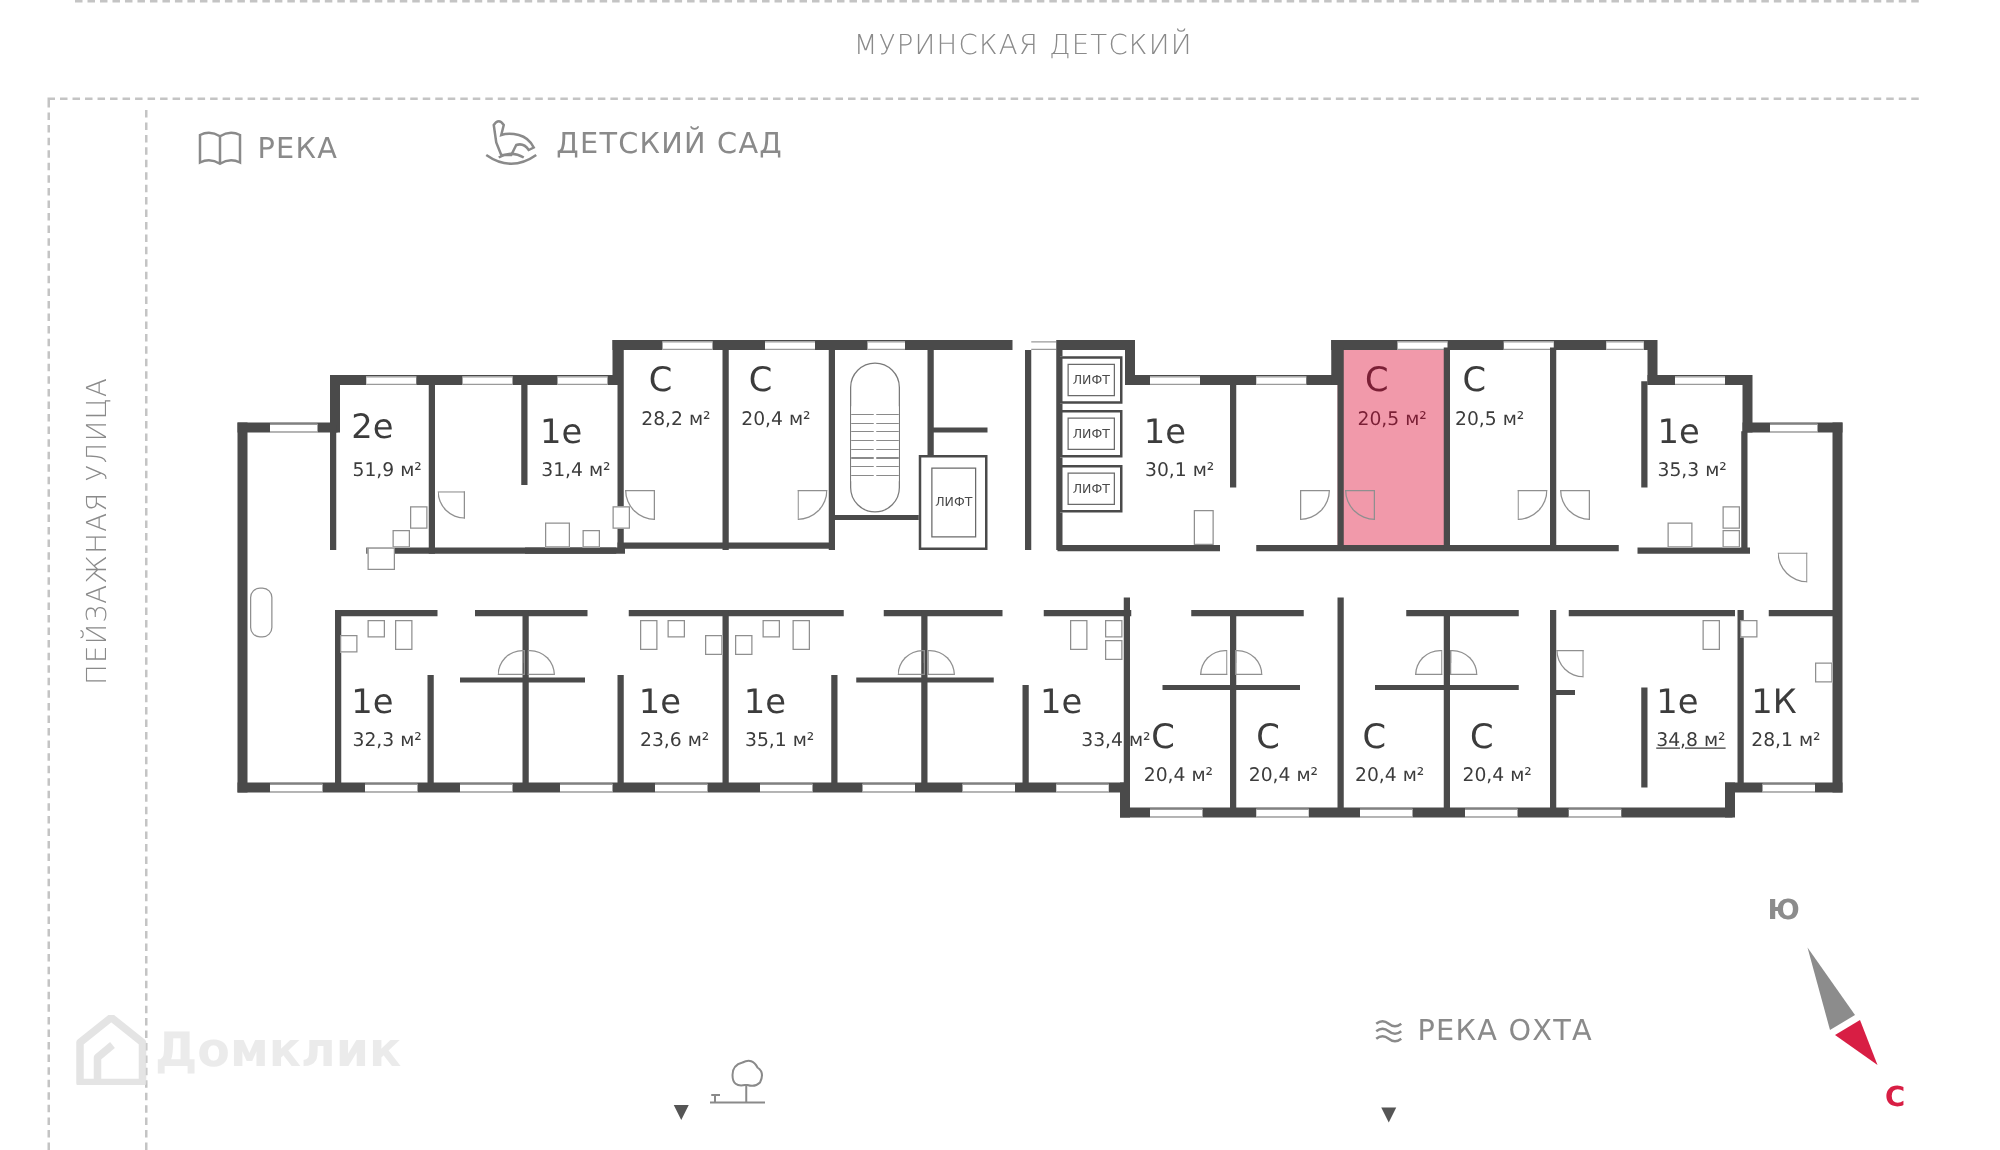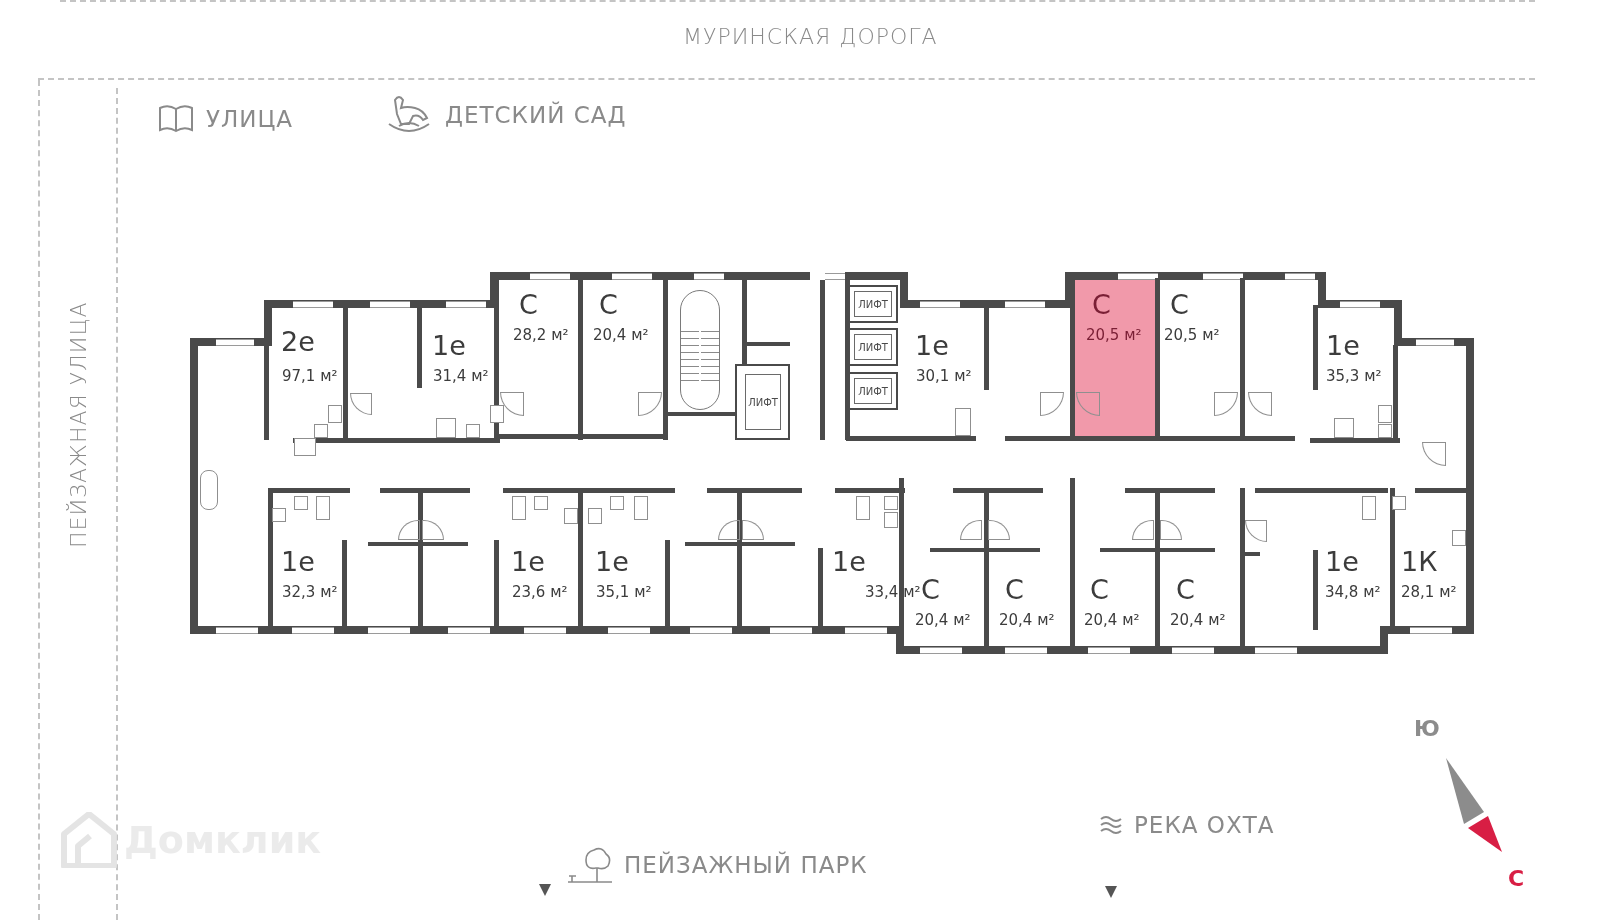--- a/index.html
+++ b/index.html
@@ -24,28 +24,28 @@
   .marker { position: absolute; width: 0; height: 0; border-left: 6px solid transparent; border-right: 6px solid transparent; border-top: 12px solid #555; }
 </style>
 </head>
 <body>
 
 <div class="dash-h" style="left:60px; top:0px; width:1475px;"></div>
 <div class="dash-h" style="left:38px; top:78px; width:1497px;"></div>
 <div class="dash-v" style="left:38px; top:80px; height:840px;"></div>
 <div class="dash-v" style="left:116px; top:88px; height:832px;"></div>
 
-<div class="street" style="left:683px; top:24px;">МУРИНСКАЯ ДОРОГА</div>
+<div class="street" style="left:683px; top:24px;">МУРИНСКАЯ ДЕТСКИЙ</div>
 <div class="street street-v" style="left:66px; top:548px;">ПЕЙЗАЖНАЯ УЛИЦА</div>
 
 <div class="poi" style="left:158px; top:104px;">
   <svg width="36" height="30" viewBox="0 0 36 30">
     <path d="M2 4 Q10 0 18 5 Q26 0 34 4 L34 26 Q26 22 18 27 Q10 22 2 26 Z M18 5 L18 27" fill="none" stroke="#8a8a8a" stroke-width="2"></path>
   </svg>
-  <span>УЛИЦА</span>
+  <span>РЕКА</span>
 </div>
 <div class="poi" style="left:385px; top:94px;">
   <svg width="48" height="42" viewBox="0 0 48 42">
     <path d="M10 6 Q14 0 18 6 L16 14 Q22 12 30 14 Q38 16 42 24 L38 26 Q34 20 28 22 L24 30 L16 30 L12 20 Z" fill="none" stroke="#8a8a8a" stroke-width="2"></path>
     <path d="M4 30 Q24 44 44 30" fill="none" stroke="#8a8a8a" stroke-width="2"></path>
     <path d="M14 32 Q24 26 34 32" fill="none" stroke="#8a8a8a" stroke-width="2"></path>
   </svg>
   <span>ДЕТСКИЙ САД</span>
 </div>
 
@@ -222,21 +222,21 @@
   <div class="fix" style="left:634px; top:496px; width:14px; height:24px;"></div>
   <div class="fix" style="left:856px; top:496px; width:14px; height:24px;"></div>
   <div class="fix" style="left:884px; top:496px; width:14px; height:14px;"></div>
   <div class="fix" style="left:884px; top:512px; width:14px; height:16px;"></div>
   <div class="fix" style="left:1362px; top:496px; width:14px; height:24px;"></div>
   <div class="fix" style="left:1392px; top:496px; width:14px; height:14px;"></div>
   <div class="fix" style="left:1452px; top:530px; width:14px; height:16px;"></div>
 
   <div>
     <div class="apt-type" style="left:281px; top:326px;">2е</div>
-    <div class="apt-area" style="left:282px; top:367px;">97,1 м²</div>
+    <div class="apt-area" style="left:282px; top:367px;">51,9 м²</div>
   </div>
   <div>
     <div class="apt-type" style="left:432px; top:330px;">1е</div>
     <div class="apt-area" style="left:433px; top:367px;text-align:center;">31,4 м²</div>
   </div>
   <div>
     <div class="apt-type" style="left:519px; top:289px;">С</div>
     <div class="apt-area" style="left:513px; top:326px;">28,2 м²</div>
   </div>
   <div>
@@ -287,42 +287,41 @@
   <div>
     <div class="apt-type" style="left:1090px; top:574px;">С</div>
     <div class="apt-area" style="left:1084px; top:611px;">20,4 м²</div>
   </div>
   <div>
     <div class="apt-type" style="left:1176px; top:574px;">С</div>
     <div class="apt-area" style="left:1170px; top:611px;">20,4 м²</div>
   </div>
   <div>
     <div class="apt-type" style="left:1325px; top:546px;">1е</div>
-    <div class="apt-area" style="left:1325px; top:583px;">34,8 м²</div>
+    <div class="apt-area" style="left:1325px; top:583px;text-decoration:underline;">34,8 м²</div>
   </div>
   <div>
     <div class="apt-type" style="left:1401px; top:546px;">1К</div>
     <div class="apt-area" style="left:1401px; top:583px;">28,1 м²</div>
   </div>
 </div>
 
 <div class="watermark" style="left:60px; top:812px;">
   <svg width="58" height="56" viewBox="0 0 58 56">
     <path d="M4 54 L4 22 L29 2 L54 22 L54 54 Z M18 54 L18 34 L30 24" fill="none" stroke="rgba(225,225,225,0.9)" stroke-width="6" stroke-linejoin="round"></path>
   </svg>
   <span>Домклик</span>
 </div>
 
 <div class="marker" style="left:539px; top:884px;"></div>
 <div class="poi" style="left:566px; top:846px;">
   <svg width="46" height="38" viewBox="0 0 46 38">
     <path d="M30 22 Q20 24 20 14 Q20 6 28 4 Q36 0 40 8 Q46 12 42 20 Q38 24 32 22 Z" fill="none" stroke="#8a8a8a" stroke-width="1.6"></path>
     <path d="M31 22 L31 36 M2 36 L46 36 M6 36 L6 30 M3 30 L10 30" fill="none" stroke="#8a8a8a" stroke-width="1.6"></path>
   </svg>
-  <span>ПЕЙЗАЖНЫЙ ПАРК</span>
 </div>
 
 <div class="marker" style="left:1105px; top:886px;"></div>
 <div class="poi" style="left:1100px; top:812px;">
   <svg width="22" height="20" viewBox="0 0 22 20">
     <path d="M1 4 Q6 0 11 4 Q16 8 21 4 M1 10 Q6 6 11 10 Q16 14 21 10 M1 16 Q6 12 11 16 Q16 20 21 16" fill="none" stroke="#8a8a8a" stroke-width="2"></path>
   </svg>
   <span>РЕКА ОХТА</span>
 </div>
 

